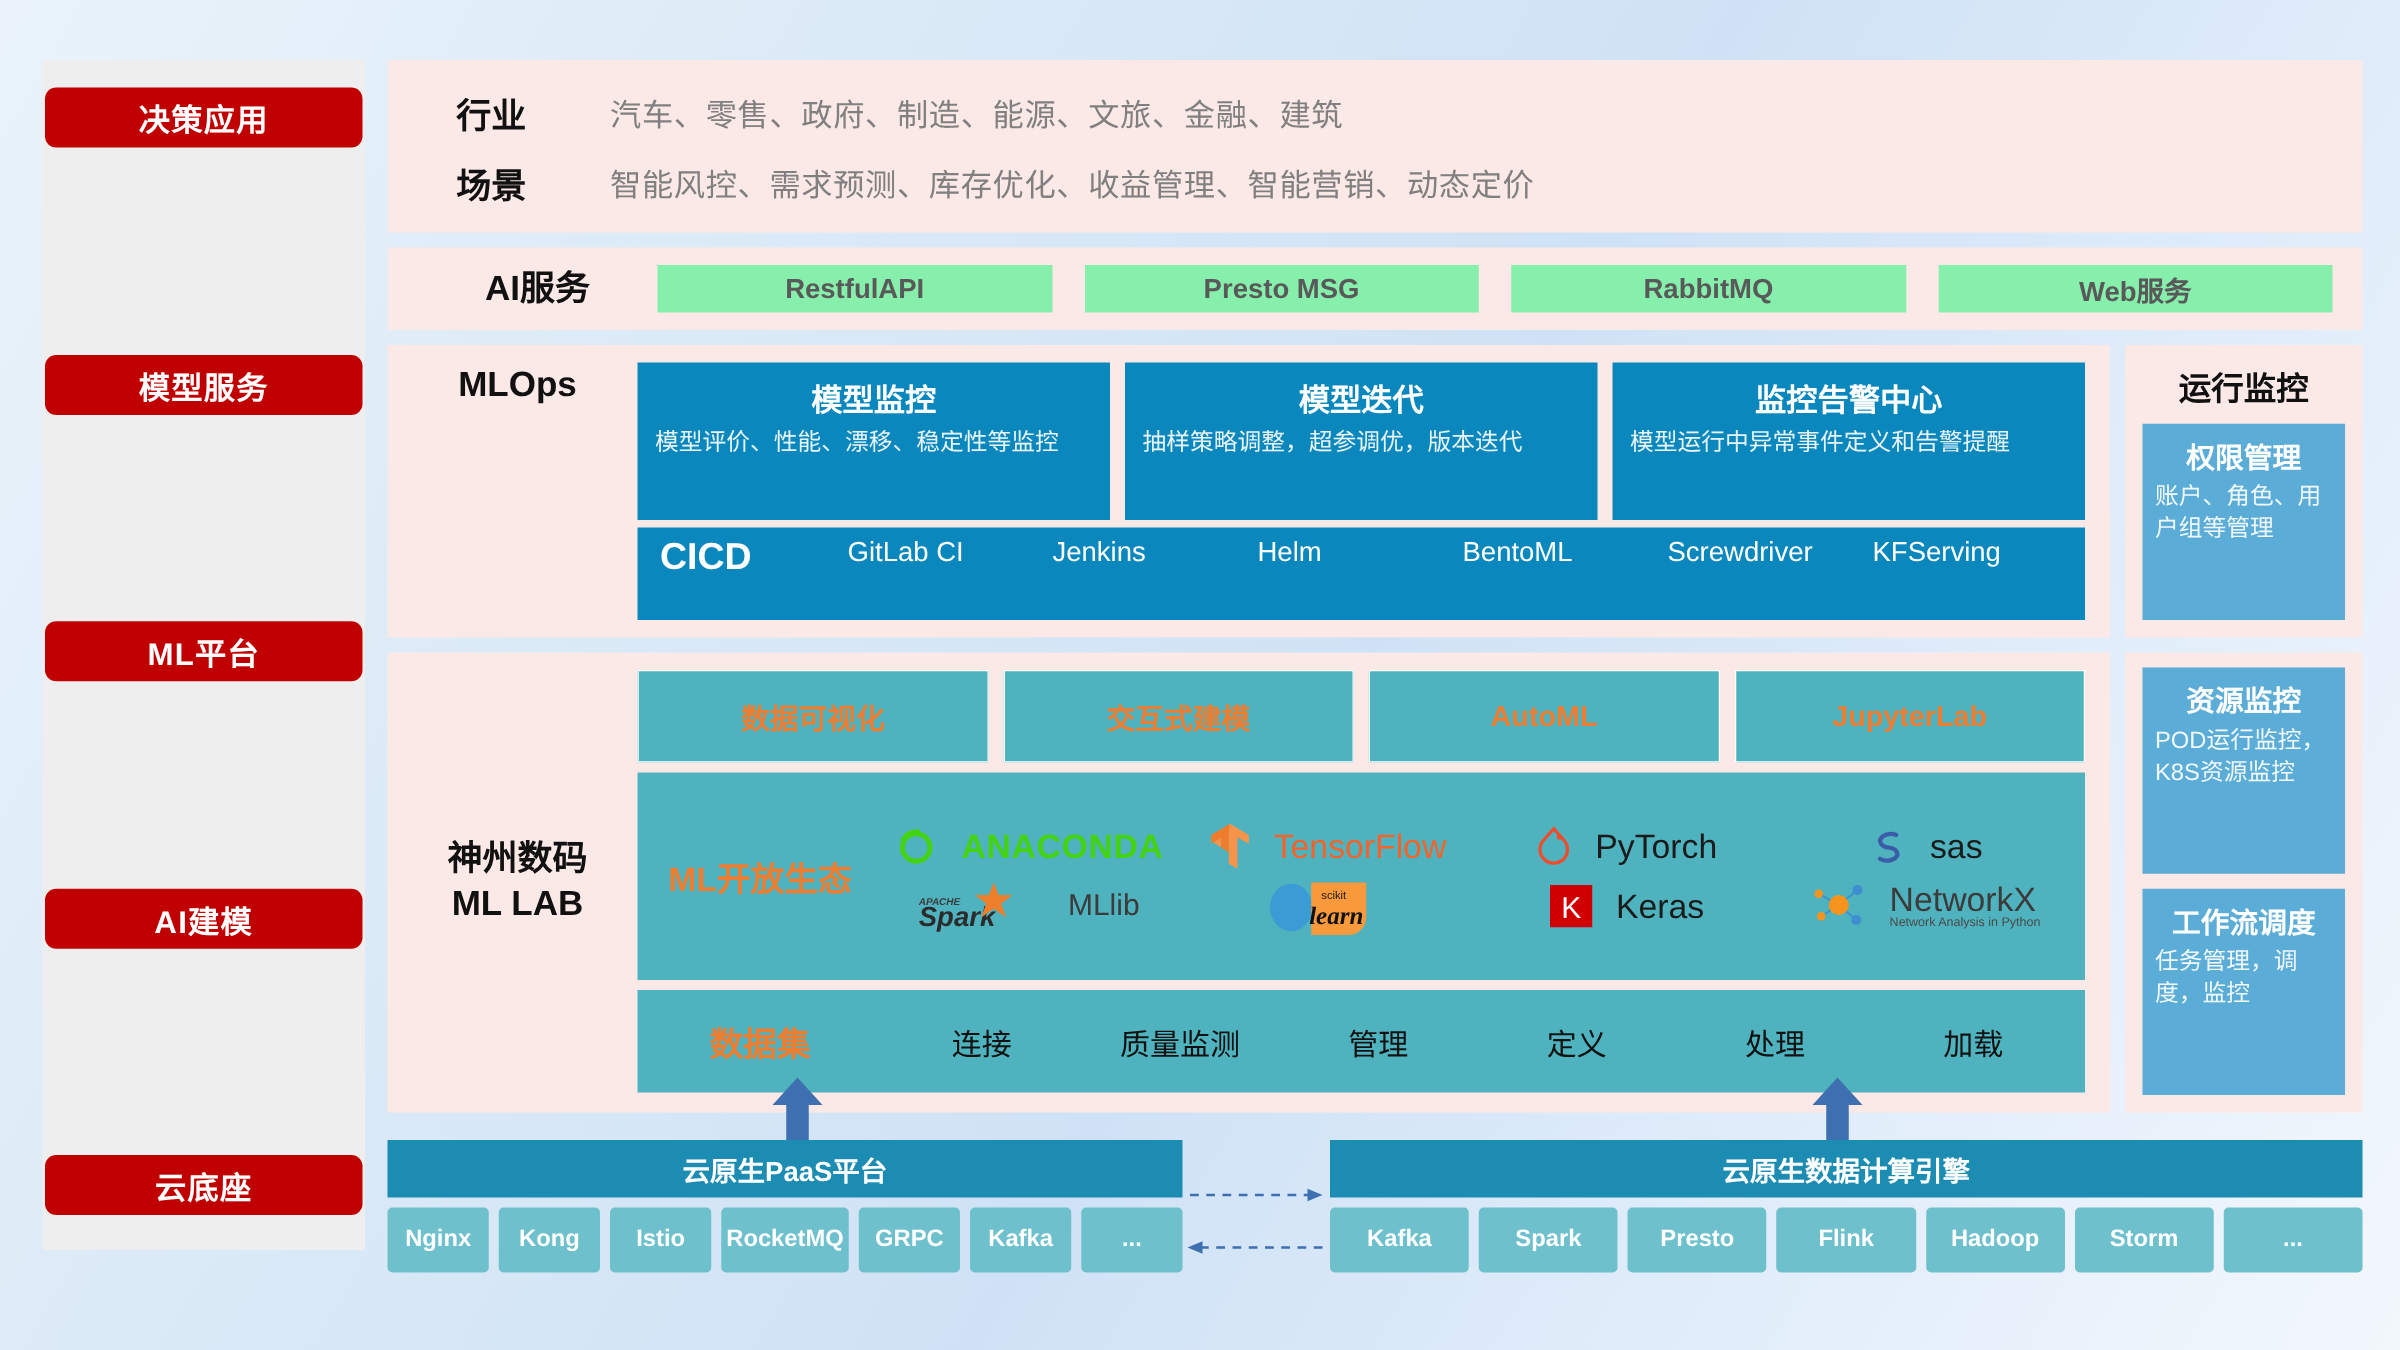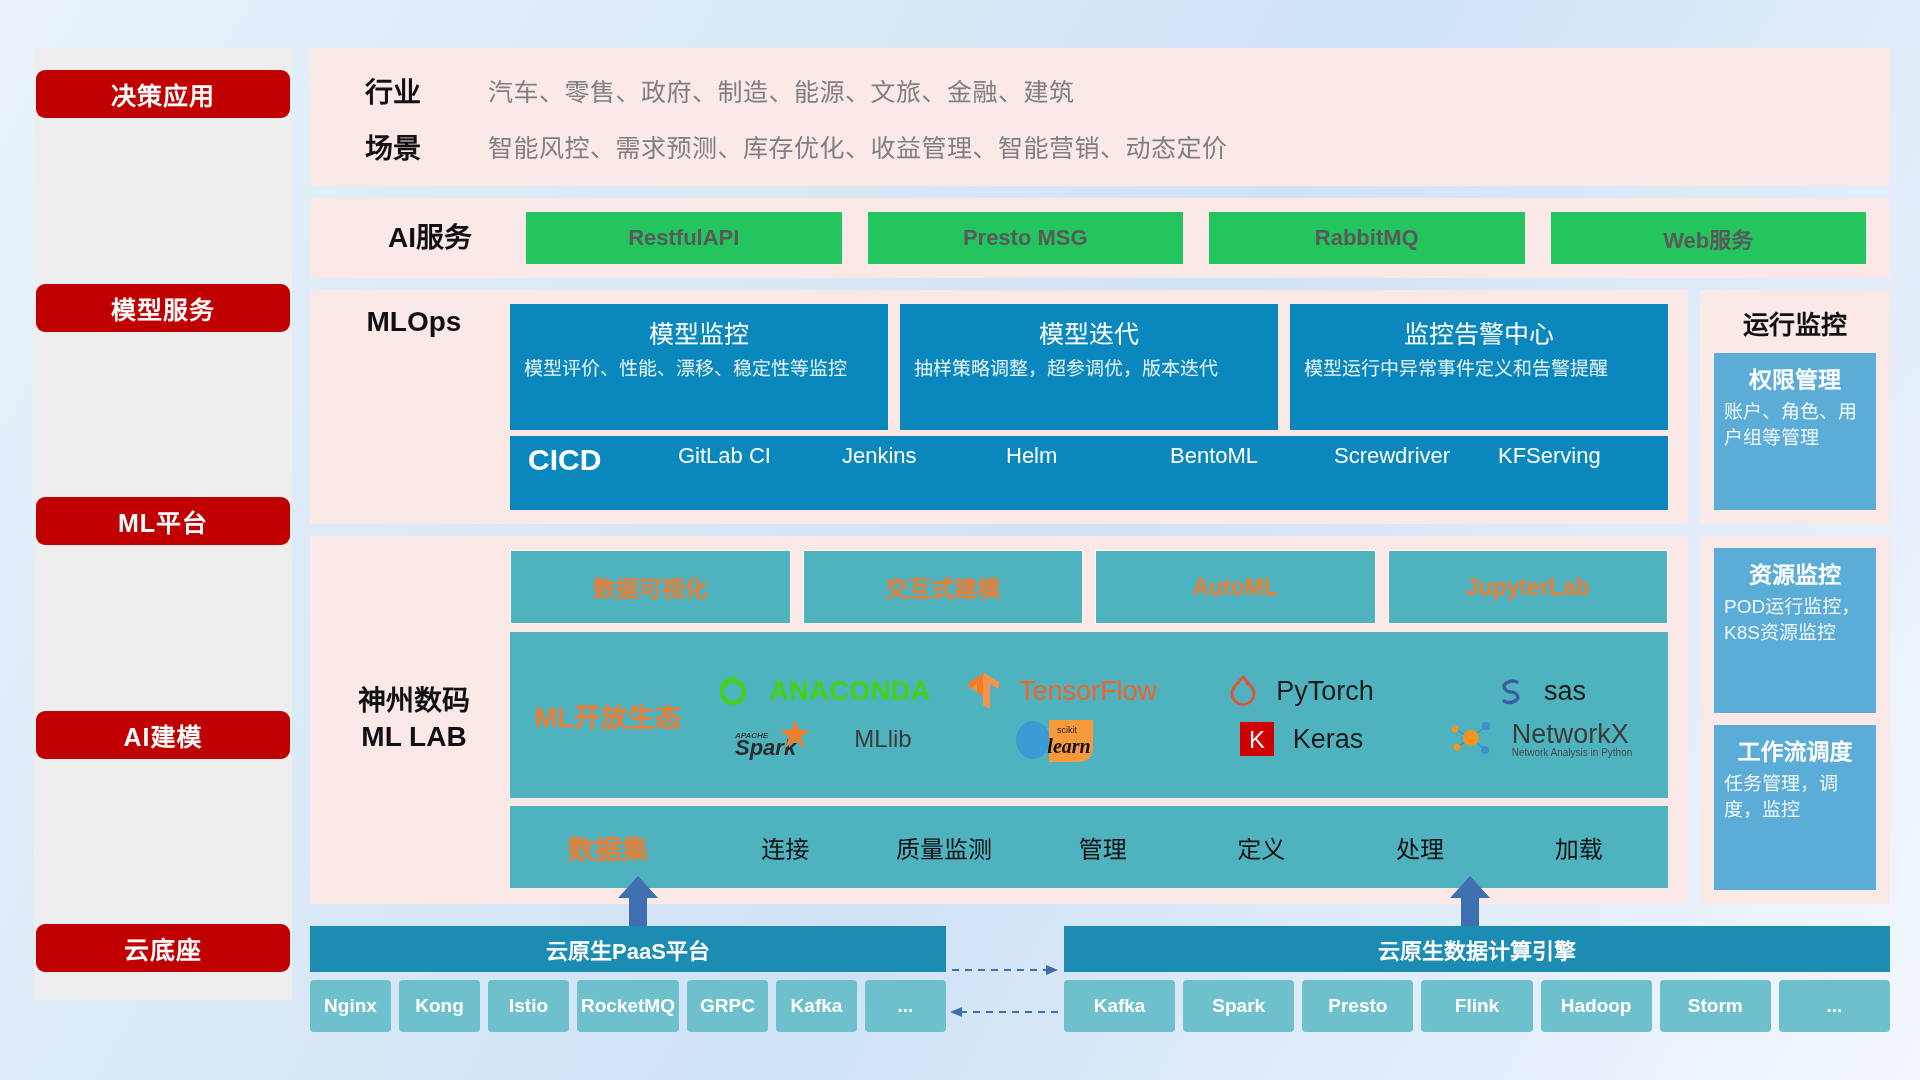--- a/index.html
+++ b/index.html
@@ -64,37 +64,37 @@
   .apps-key{
     flex:0 0 146px;text-align:center;
     font-size:28px;font-weight:bold;color:#111;
   }
   .apps-val{font-size:25px;color:#808080;letter-spacing:.5px;}
 
   
   .band-svc{padding:14px 24px;gap:0;}
   .svc-list{flex:1 1 auto;display:flex;gap:26px;}
   .svc-chip{
-    flex:1 1 0;height:52px;background:#22c55e;color:#595959;
+    flex:1 1 0;height:38px;background:#86efac;color:#595959;
     display:flex;align-items:center;justify-content:center;
     font-size:22px;font-weight:bold;text-align:center;
   }
 
   
   .row-mlops{display:flex;gap:12px;}
   .band-mlops{flex:1 1 auto;padding:14px 20px 14px 8px;align-items:stretch;}
   .mlops-wrap{flex:1 1 auto;display:flex;flex-direction:column;gap:6px;}
   .mlops-top{display:flex;gap:12px;}
   .mlops-card{
     flex:1 1 0;background:#0a88bd;color:#fff;
     padding:10px 14px 14px 14px;box-sizing:border-box;
     min-height:126px;
   }
   .mlops-card h4{
-    margin:0 0 6px 0;font-size:25px;font-weight:normal;text-align:center;
+    margin:0 0 6px 0;font-size:25px;font-weight:bold;text-align:center;
   }
   .mlops-card p{
     margin:0;font-size:19px;color:#e8f4fa;line-height:1.35;font-weight:normal;
   }
   .cicd-bar{
     background:#0a88bd;color:#fff;height:74px;
     display:flex;align-items:flex-start;padding:8px 6px 0 18px;box-sizing:border-box;
     overflow:hidden;
   }
   .cicd-title{font-size:30px;font-weight:bold;flex:0 0 150px;line-height:1.05;}

